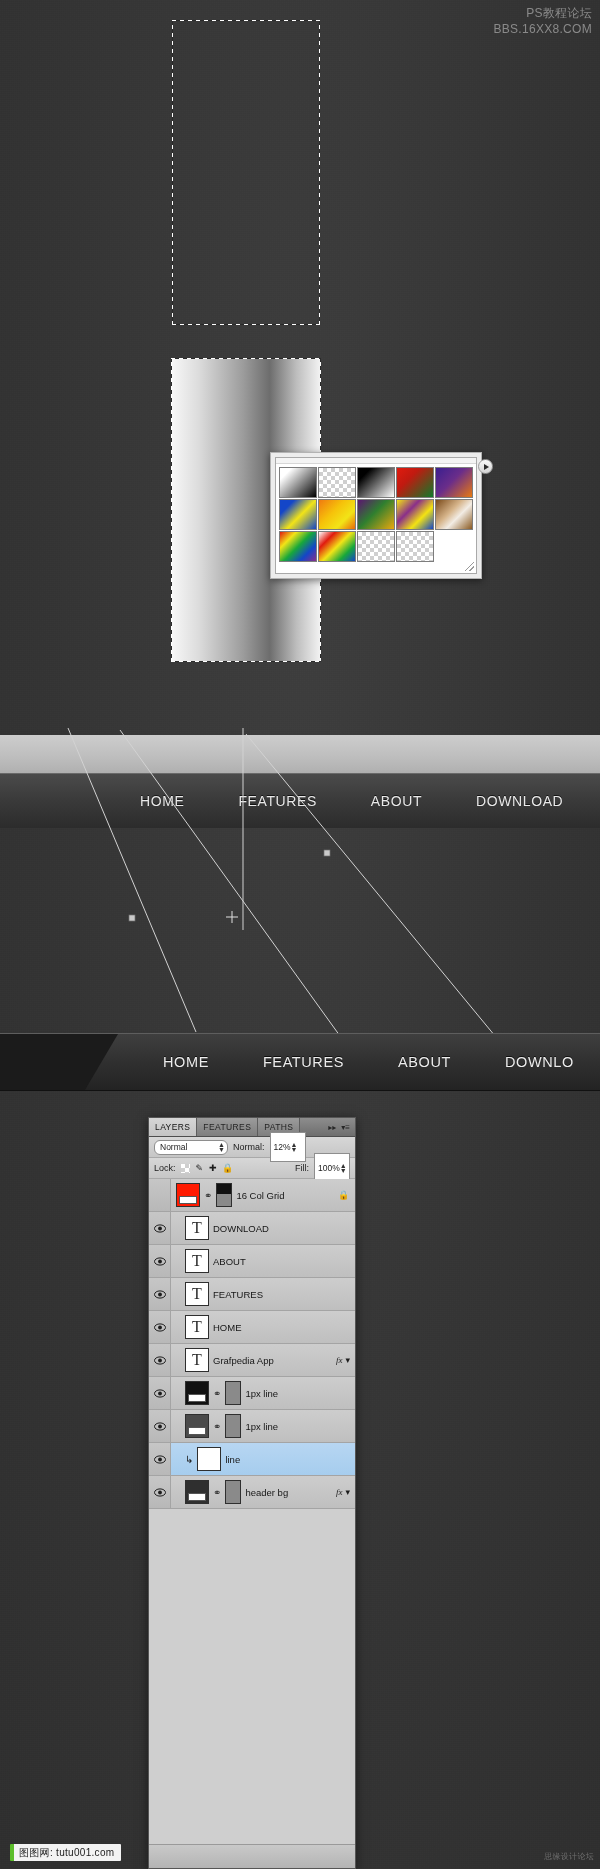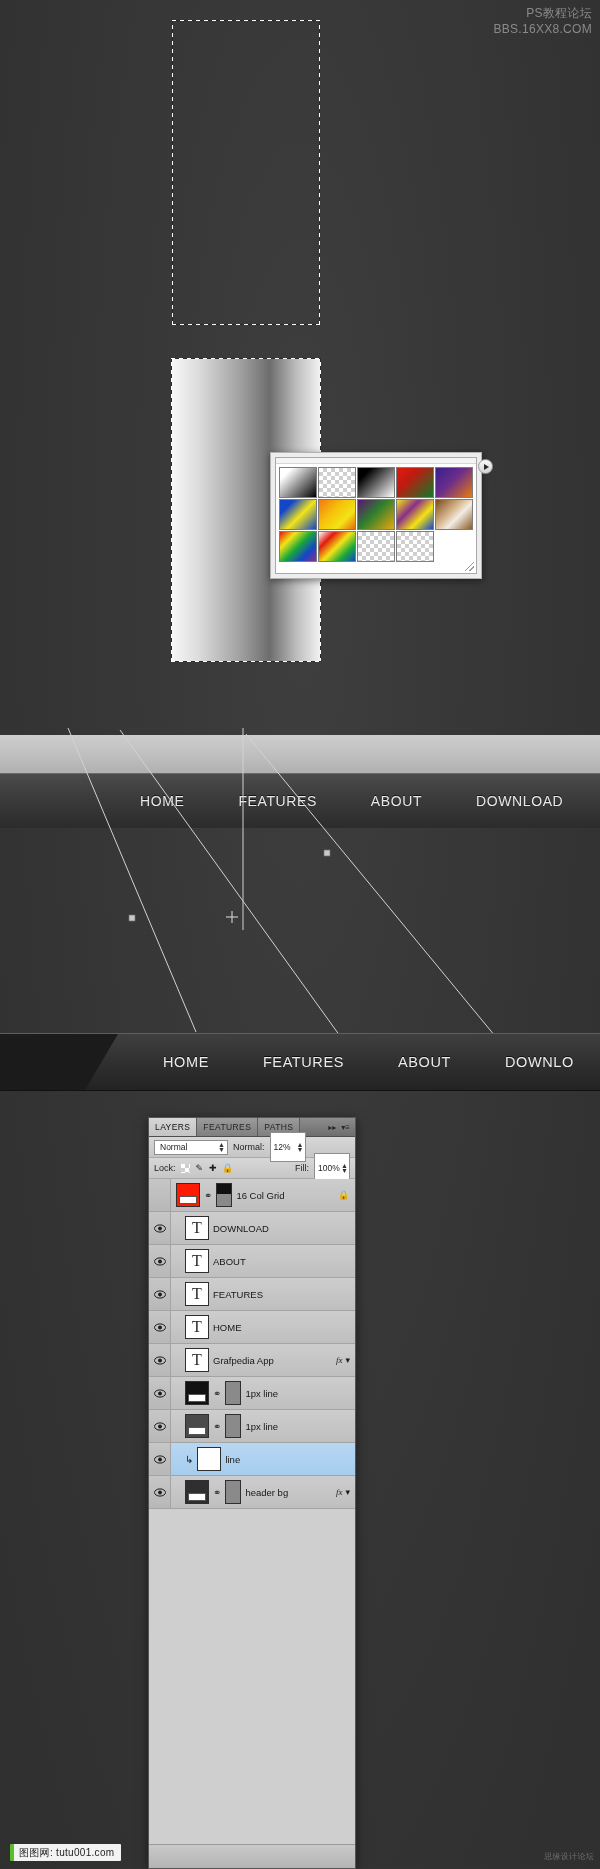--- a/index.html
+++ b/index.html
@@ -156,27 +156,27 @@
   .lp-tab-icons {
     display: flex; align-items: center; gap: 5px; padding: 0 5px; font-size: 8px; color: #262626;
   }
   .lp-row {
     display: flex; align-items: center; height: 21px; padding: 0 5px; gap: 5px;
     background: linear-gradient(#d7d7d7,#c6c6c6);
     border-bottom: 1px solid #a9a9a9; font-size: 9px;
   }
   .sel {
     height: 15px; min-width: 74px; background: #fff; border: 1px solid #8e8e8e;
-    border-radius: 0; display: flex; align-items: center; justify-content: space-between;
+    border-radius: 6px; display: flex; align-items: center; justify-content: space-between;
     padding: 0 2px 0 5px; font-size: 8.5px;
   }
   .spin { display: flex; flex-direction: column; line-height: 5px; font-size: 7px; color: #333; }
   .fieldbox {
     height: 30px; min-width: 36px; background: #fff; border: 1px solid #8e8e8e;
-    display: flex; align-items: center; justify-content: space-between;
+    display: flex; align-items: center; 
     padding: 0 1px 0 3px; font-size: 8.5px;
   }
   .lock-icons { display: flex; align-items: center; gap: 6px; font-size: 9px; }
   .lk { width: 9px; height: 9px; display: inline-block; }
 
   .layer {
     display: flex; align-items: center; height: 33px;
     border-bottom: 1px solid #a4a4a4;
     background: linear-gradient(#cdcdcd,#bfbfbf);
     position: relative;

